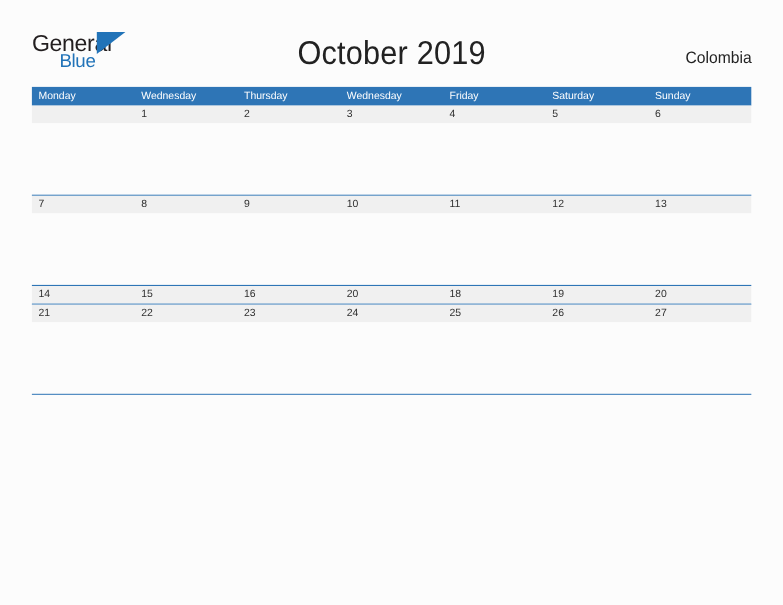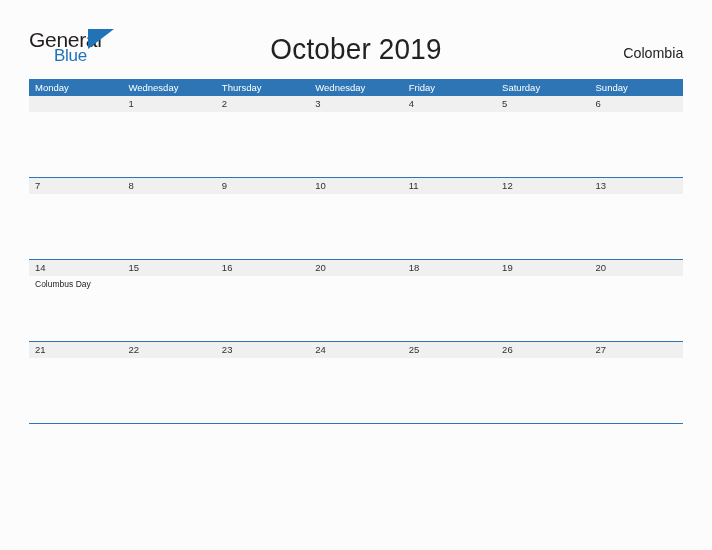--- a/index.html
+++ b/index.html
@@ -243,29 +243,20 @@
       <div class="week-rule"></div>
       <div class="date-row">
         <div class="date-cell">14</div>
         <div class="date-cell">15</div>
         <div class="date-cell">16</div>
         <div class="date-cell">20</div>
         <div class="date-cell">18</div>
         <div class="date-cell">19</div>
         <div class="date-cell">20</div>
       </div>
-      <div class="event-row">
-        <div class="event-cell">Columbus Day</div>
-        <div class="event-cell"></div>
-        <div class="event-cell"></div>
-        <div class="event-cell"></div>
-        <div class="event-cell"></div>
-        <div class="event-cell"></div>
-        <div class="event-cell"></div>
-      </div>
     </div>
 
     <div class="week">
       <div class="week-rule"></div>
       <div class="date-row">
         <div class="date-cell">21</div>
         <div class="date-cell">22</div>
         <div class="date-cell">23</div>
         <div class="date-cell">24</div>
         <div class="date-cell">25</div>

